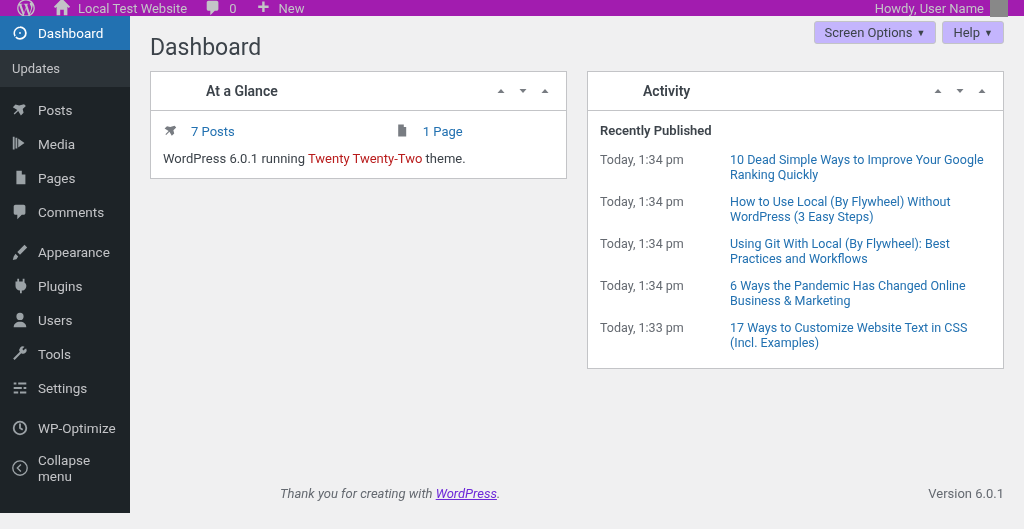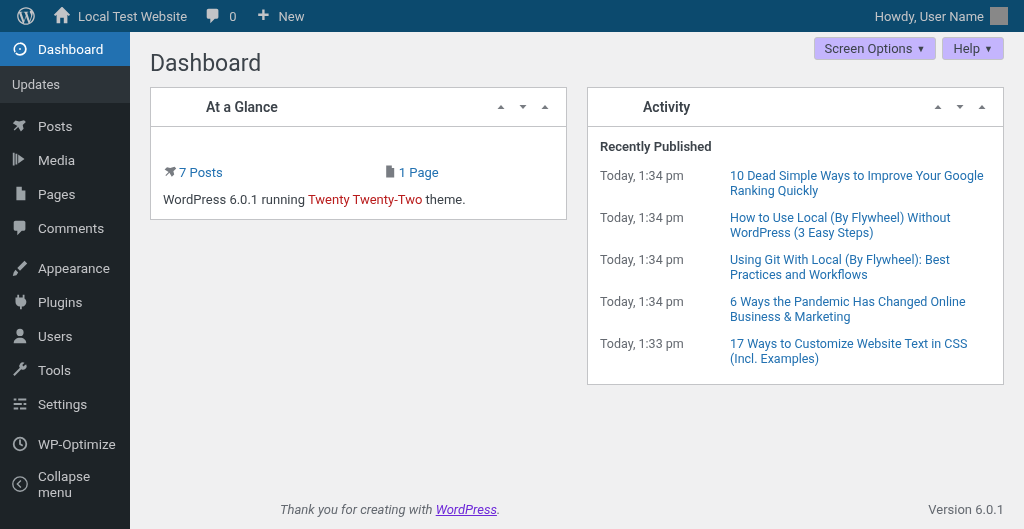--- a/index.html
+++ b/index.html
@@ -1,17 +1,17 @@
 <!DOCTYPE html>
 <html><head>
 <meta charset="utf-8">
 <style>
 * { margin: 0; padding: 0; box-sizing: border-box; }
 body { font-family: -apple-system, BlinkMacSystemFont, "Segoe UI", Roboto, sans-serif; font-size: 13px; color: #3c434a; background: #f0f0f1; width: 1024px; height: 529px; overflow: hidden; position: relative; }
-.toolbar { height: 32px; background: #0c4a6e; color: #c3c4c7; display: flex; align-items: center; padding: 0 8px; font-size: 13px; }
+.toolbar { height: 16px; background: #a21caf; color: #c3c4c7; display: flex; align-items: center; padding: 0 8px; font-size: 13px; }
 .toolbar .tb-item { display: flex; align-items: center; padding: 0 8px; height: 100%; cursor: pointer; gap: 6px; }
 .toolbar .tb-icon { width: 20px; height: 20px; display: flex; align-items: center; justify-content: center; }
 .toolbar .spacer { flex: 1; }
 .toolbar .howdy { display: flex; align-items: center; gap: 6px; padding: 0 8px; }
 .avatar { width: 18px; height: 18px; background: #888; }
 .layout { display: flex; height: calc(100% - 32px); }
 .sidebar { width: 130px; background: #1d2327; color: #c3c4c7; display: flex; flex-direction: column; }
 .sidebar .sb-item { display: flex; align-items: center; gap: 8px; padding: 7px 10px; font-size: 13.5px; cursor: pointer; color: #c3c4c7;}
 .sidebar .sb-item.active { background: #2271b1; color: #fff; position: relative; }
 .sidebar .sb-item.active::after { content: ""; position: absolute; right: -8px; top: 50%; margin-top: -8px; border: 8px solid transparent; border-right-color: #f0f0f1; }
@@ -28,21 +28,21 @@
 .page-title { font-size: 23px; font-weight: 400; padding: 18px 20px 10px; }
 .widgets { display: flex; gap: 20px; padding: 0 20px; }
 .col { flex: 1; }
 .widget { background: #fff; border: 1px solid #c3c4c7; margin-bottom: 20px; }
 .widget .whead { display: flex; align-items: center; padding: 10px 12px; border-bottom: 1px solid #c3c4c7; font-size: 14px; font-weight: 600; }
 .whead .wtitle { flex: 1; margin-left: 43px; }
 .whead .wctrl { display: flex; gap: 4px; }
 .whead .wctrl .ic { width: 18px; height: 18px; display: flex; align-items: center; justify-content: center; cursor: pointer; color: #787c82; }
 .wbody { padding: 12px; font-size: 13px; }
 .glance-row { display: flex; gap: 40px; margin-bottom: 12px; }
-.glance-item { display: flex; align-items: flex-end; gap: 0; margin-top: 25px; }
+.glance-item { display: flex; align-items: flex-end; gap: 12px; }
 .glance-item a { color: #2271b1; text-decoration: none; cursor: pointer; }
 .glance-item .gi-icon { color: #787c82; width: 16px; height: 16px; display: flex; align-items: center; justify-content: center; }
 .wp-info { font-size: 13px; color: #3c434a; }
 .wp-info a { color: #b91c1c; cursor: pointer; }
 .section-h { font-size: 13px; font-weight: 600; margin-bottom: 8px; }
 .activity-row { display: flex; gap: 30px; padding: 6px 0; font-size: 12.5px; }
 .activity-row .time { color: #646970; white-space: nowrap; width: 100px; flex-shrink: 0; }
 .activity-row .title { color: #2271b1; cursor: pointer; }
 .footer { position: absolute; bottom: 0; left: 130px; right: 0; display: flex; justify-content: space-between; padding: 12px 20px; font-size: 13px; font-style: italic; color: #646970; }
 .footer a { color: #6d28d9; text-decoration: underline; cursor: pointer; }

